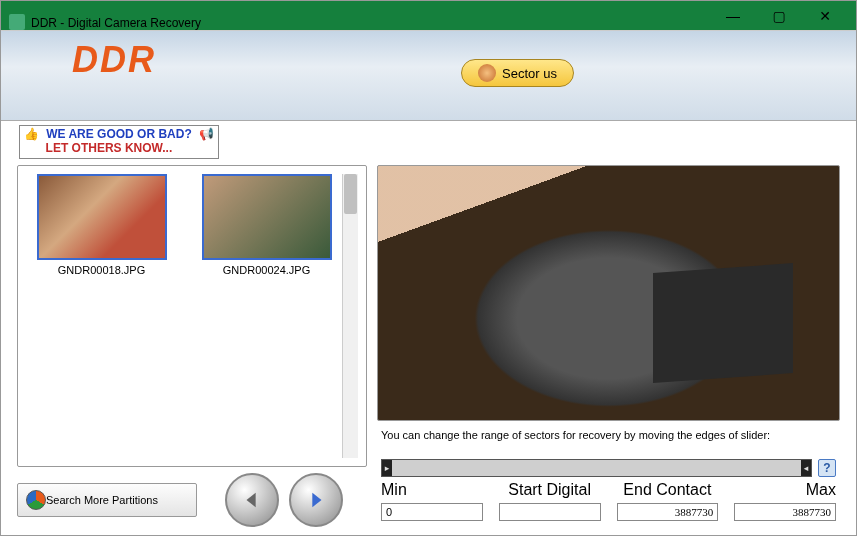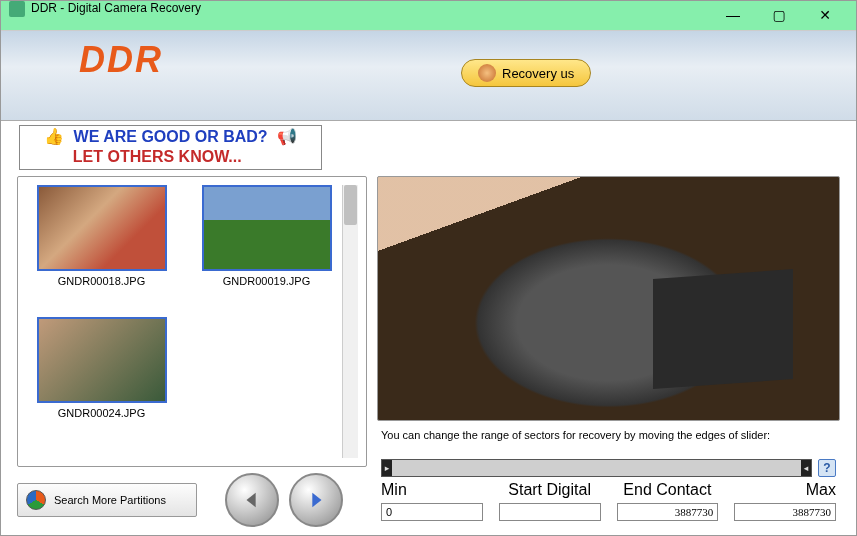--- a/index.html
+++ b/index.html
@@ -1,54 +1,54 @@
 <!DOCTYPE html>
 <html><head>
 <meta charset="utf-8">
 <style>
 * { box-sizing: border-box; margin: 0; padding: 0; font-family: "Segoe UI", Tahoma, sans-serif; }
 body { background: #fff; width: 857px; height: 536px; overflow: hidden; }
 
 .window { width: 857px; height: 536px; border: 1px solid #999; display: flex; flex-direction: column; }
 
-.titlebar { height: 30px; display: flex; align-items: flex-start; padding: 0 8px; background: #86efac; border-bottom: 1px solid #ccc; }
+.titlebar { height: 30px; display: flex; align-items: flex-end; padding: 0 8px; background: #15803d; border-bottom: 1px solid #ccc; }
 .titlebar .icon { width: 16px; height: 16px; background: #4a7; border-radius: 2px; margin-right: 6px; }
 .titlebar .title { font-size: 12px; flex: 1; }
 .titlebar .controls { display: flex; gap: 0; }
 .titlebar .ctrl { width: 46px; height: 28px; display: flex; align-items: center; justify-content: center; font-size: 14px; cursor: pointer; }
 
 .banner { height: 90px; background: linear-gradient(to bottom, #c5d5e5 0%, #e8eef4 40%, #d0dce8 100%); position: relative; border-bottom: 1px solid #aaa; }
-.banner .logo { position: absolute; top: 8px; left: 78px; font-family: Arial Black, sans-serif; font-size: 36px; font-weight: 900; color: #e85a1a; font-style: italic; letter-spacing: 2px; text-align: center; }
+.banner .logo { position: absolute; top: 8px; left: 71px; font-family: Arial Black, sans-serif; font-size: 36px; font-weight: 900; color: #e85a1a; font-style: italic; letter-spacing: 2px; text-align: center; }
 .banner .subtitle { position: absolute; bottom: 8px; left: 20px; font-size: 20px; color: #2a7fc4; font-weight: 500; }
 .banner .contact { position: absolute; top: 28px; left: 460px; padding: 4px 16px; background: linear-gradient(to bottom,#ffe78a,#f5c63d); border: 1px solid #a88520; border-radius: 14px; font-size: 13px; cursor: pointer; display: flex; align-items: center; gap: 6px; }
 .banner .contact .cicon { width: 18px; height: 18px; background: radial-gradient(circle,#f5c080,#c46a2a); border-radius: 50%; }
 
 .feedback-bar { padding: 4px 18px; }
-.feedback { display: inline-block; border: 1px solid #888; padding: 2px 24px; font-size: 16px; font-family: "Courier New", monospace; font-weight: bold; cursor: pointer; line-height: 1.1; }
+.feedback { display: inline-block; border: 1px solid #888; padding: 2px 4px; font-size: 12px; font-family: "Courier New", monospace; font-weight: bold; cursor: pointer; line-height: 1.1; }
 .feedback .l1 { color: #1f3fbf; }
 .feedback .l2 { color: #c42a2a; }
 
 .content { flex: 1; display: flex; gap: 10px; padding: 2px 16px 8px 16px; }
 
 .left-col { width: 350px; display: flex; flex-direction: column; gap: 6px; }
 .thumbs-wrap { flex: 1; border: 1px solid #999; border-radius: 2px; padding: 8px; position: relative; background: #fff; display: flex; }
 .thumbs { flex: 1; display: grid; grid-template-columns: 1fr 1fr; gap: 30px 14px; overflow: hidden; align-content: start; }
 .thumb { display: flex; flex-direction: column; align-items: center; gap: 4px; cursor: pointer; }
 .thumb .img { width: 130px; height: 86px; border: 2px solid #3a6ad0; background: #888; }
 .thumb .img.p1 { background: linear-gradient(135deg,#8a5a3a,#d4a880 40%,#c0503a 70%); }
 .thumb .img.p2 { background: linear-gradient(to bottom,#7aa0d0 40%,#3a7a2a 40%); }
 .thumb .img.p3 { background: linear-gradient(135deg,#d0c0a8,#8a6a4a); }
 .thumb .img.p4 { background: linear-gradient(135deg,#c09a7a,#3a5a3a); }
 .thumb .name { font-size: 11px; }
 .scrollbar { width: 16px; background: #f0f0f0; border-left: 1px solid #ccc; position: relative; }
 .scrollbar .sthumb { position: absolute; top: 0; left: 1px; right: 1px; height: 40px; background: #c0c0c0; border-radius: 2px; }
 
 .left-actions { display: flex; gap: 8px; align-items: center; }
 .btn-stack { display: flex; flex-direction: column; gap: 6px; }
-.lbtn { width: 180px; height: 23px; border: 1px solid #999; background: linear-gradient(to bottom,#fdfdfd,#e4e4e4); border-radius: 2px; display: flex; align-items: center; gap: 8px; padding: 16px 8px; font-size: 11px; cursor: pointer; }
+.lbtn { width: 180px; height: 23px; border: 1px solid #999; background: linear-gradient(to bottom,#fdfdfd,#e4e4e4); border-radius: 2px; display: flex; align-items: center; padding: 16px 8px; font-size: 11px; cursor: pointer; }
 .lbtn .bicon { width: 20px; height: 20px; border-radius: 50%; }
 .bicon.pie { background: conic-gradient(#e85a1a 0 120deg,#2a9a3a 120deg 240deg,#2a6ac4 240deg 360deg); border: 1px solid #555; }
 .bicon.refresh { background: radial-gradient(circle,#fff 35%,#2aaa3a 36%); border: 1px solid #2a7a2a; position: relative; }
 .bicon.refresh::after { content:"↻"; position:absolute; inset:0; display:flex; align-items:center; justify-content:center; color:#2a7a2a; font-size:14px; font-weight:bold; }
 
 .nav-btns { display: flex; gap: 10px; margin-left: 20px; }
 .navbtn { width: 54px; height: 54px; border-radius: 50%; background: radial-gradient(circle at 35% 30%,#fff,#b8b8b8 60%,#888); border: 2px solid #888; display: flex; align-items: center; justify-content: center; cursor: pointer; }
 .navbtn svg { width: 22px; height: 22px; }
 
 .right-col { flex: 1; display: flex; flex-direction: column; gap: 6px; }
@@ -87,43 +87,39 @@
       <div class="ctrl">—</div>
       <div class="ctrl">▢</div>
       <div class="ctrl">✕</div>
     </div>
   </div>
 
   <div class="banner">
     <div class="logo">DDR</div>
     <div class="contact">
       <span class="cicon"></span>
-      <span>Recovery us</span>
+      <span>Sector us</span>
     </div>
   </div>
 
   <div class="feedback-bar">
     <div class="feedback">
       👍 <span class="l1">WE ARE GOOD OR BAD?</span> 📢<br>
       &nbsp;&nbsp;&nbsp;<span class="l2">LET OTHERS KNOW...</span>
     </div>
   </div>
 
   <div class="content">
 
     <div class="left-col">
       <div class="thumbs-wrap">
         <div class="thumbs">
           <div class="thumb">
             <div class="img p1"></div>
             <div class="name">GNDR00018.JPG</div>
-          </div>
-          <div class="thumb">
-            <div class="img p2"></div>
-            <div class="name">GNDR00019.JPG</div>
           </div>
           <div class="thumb">
             <div class="img p4"></div>
             <div class="name">GNDR00024.JPG</div>
           </div>
         </div>
         <div class="scrollbar">
           <div class="sthumb"></div>
         </div>
       </div>

